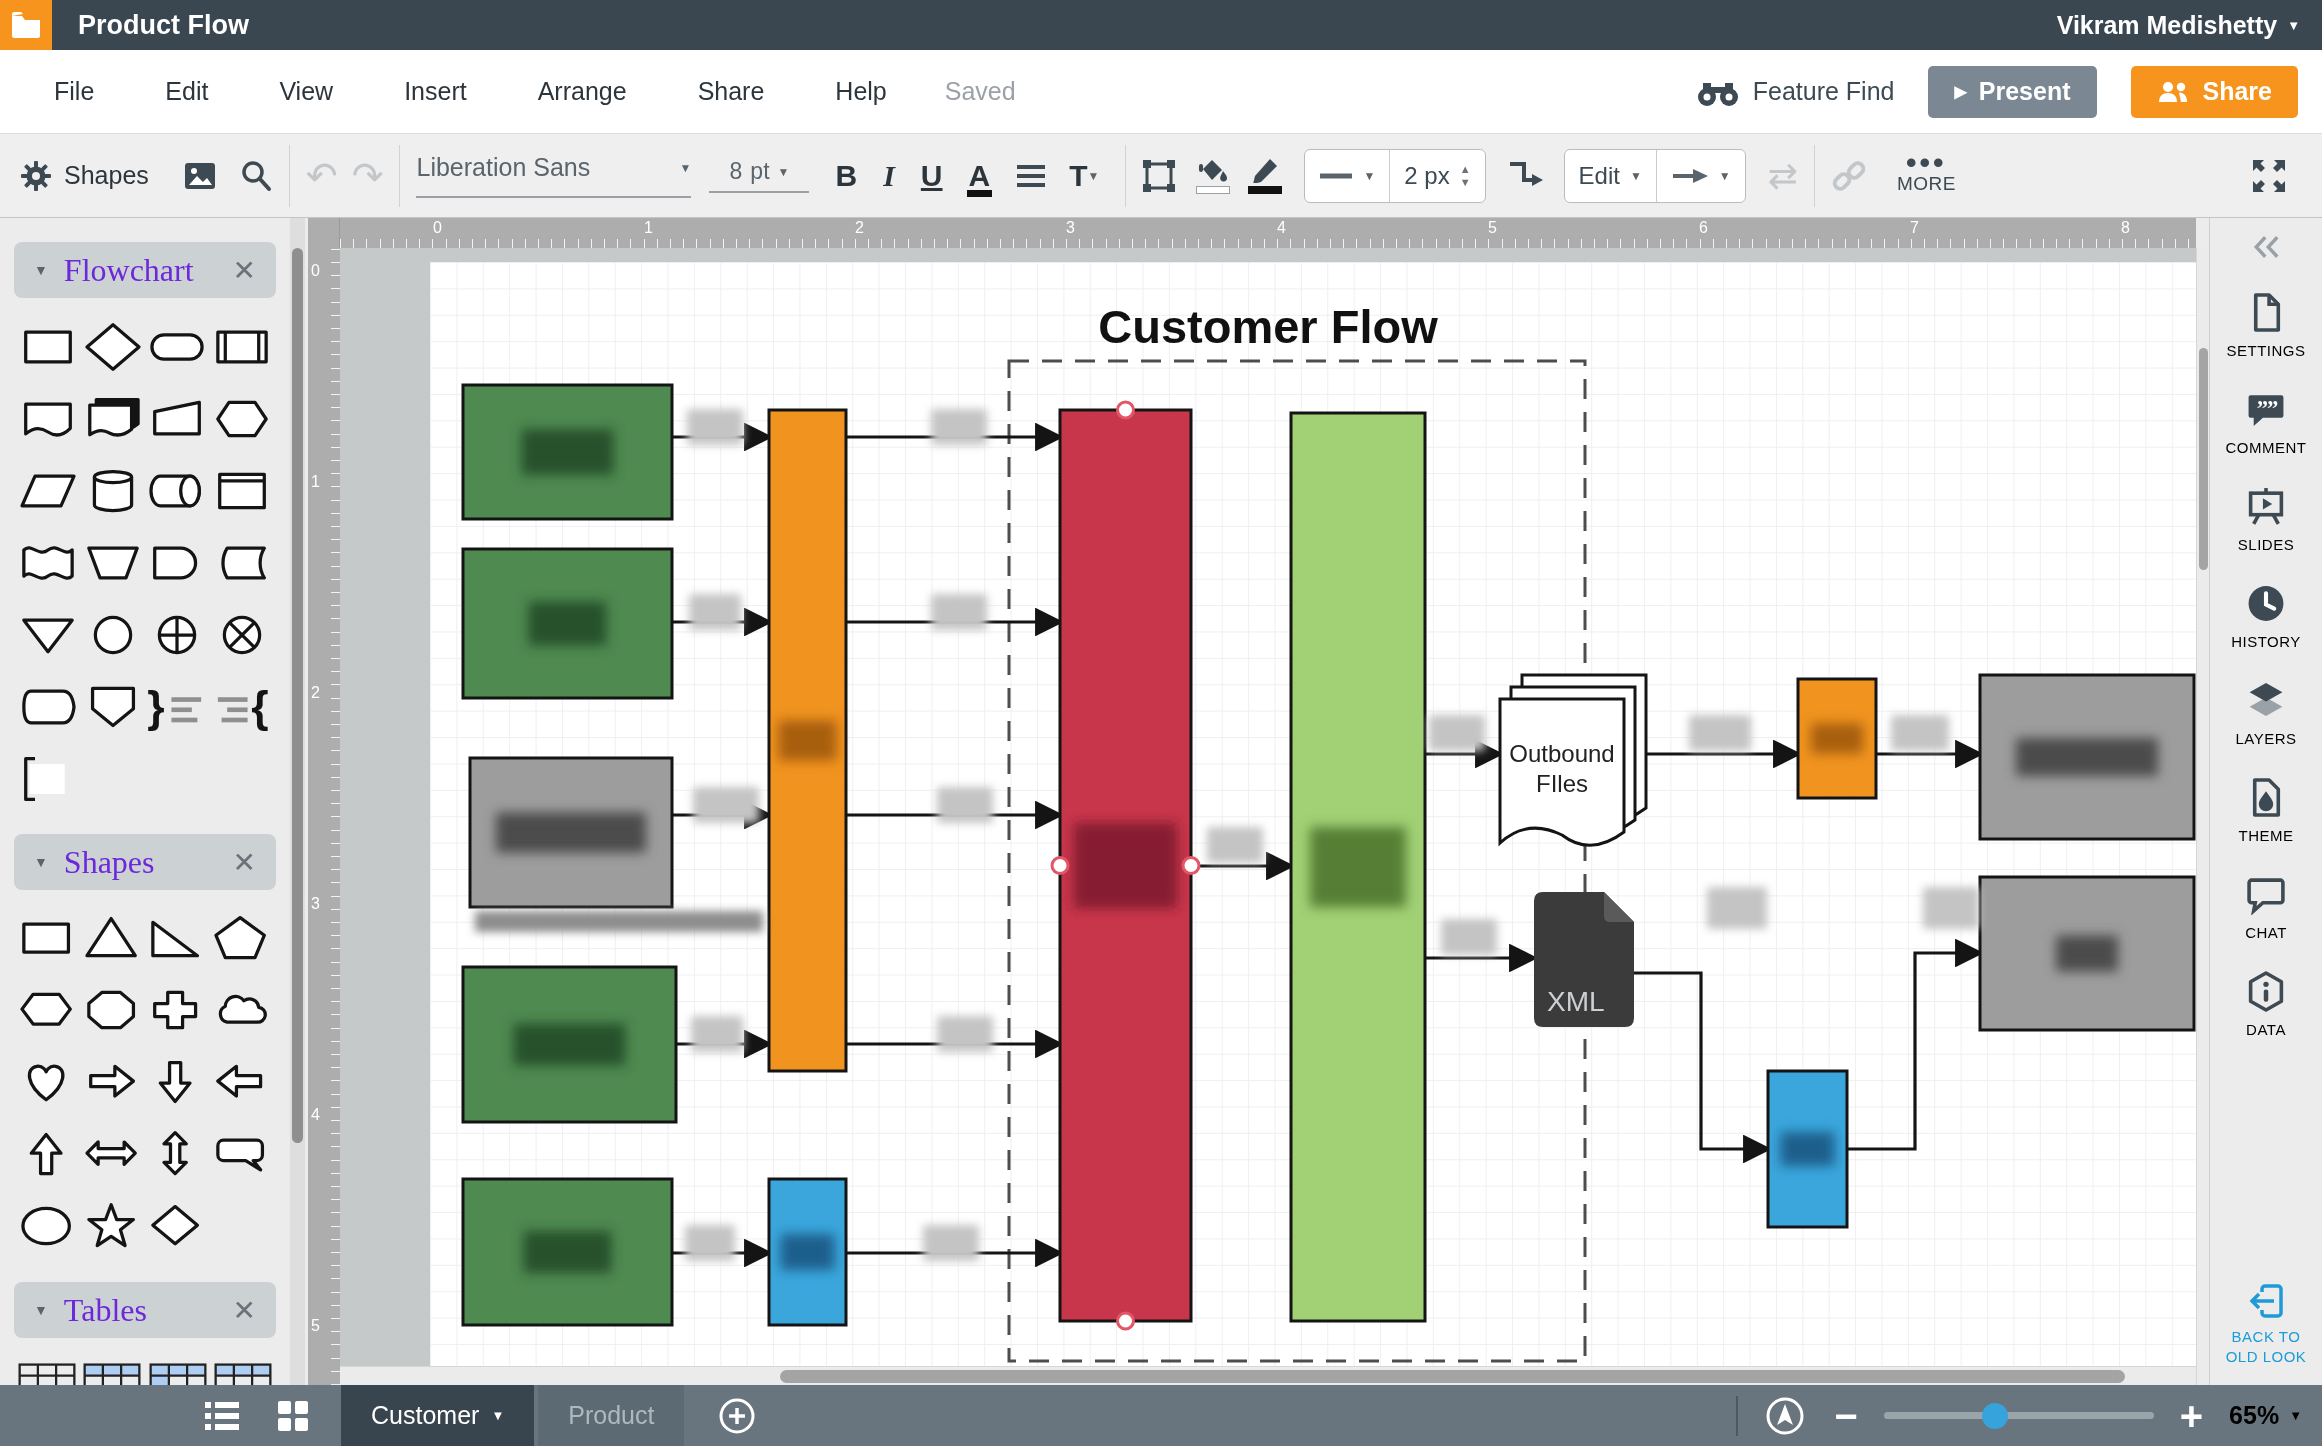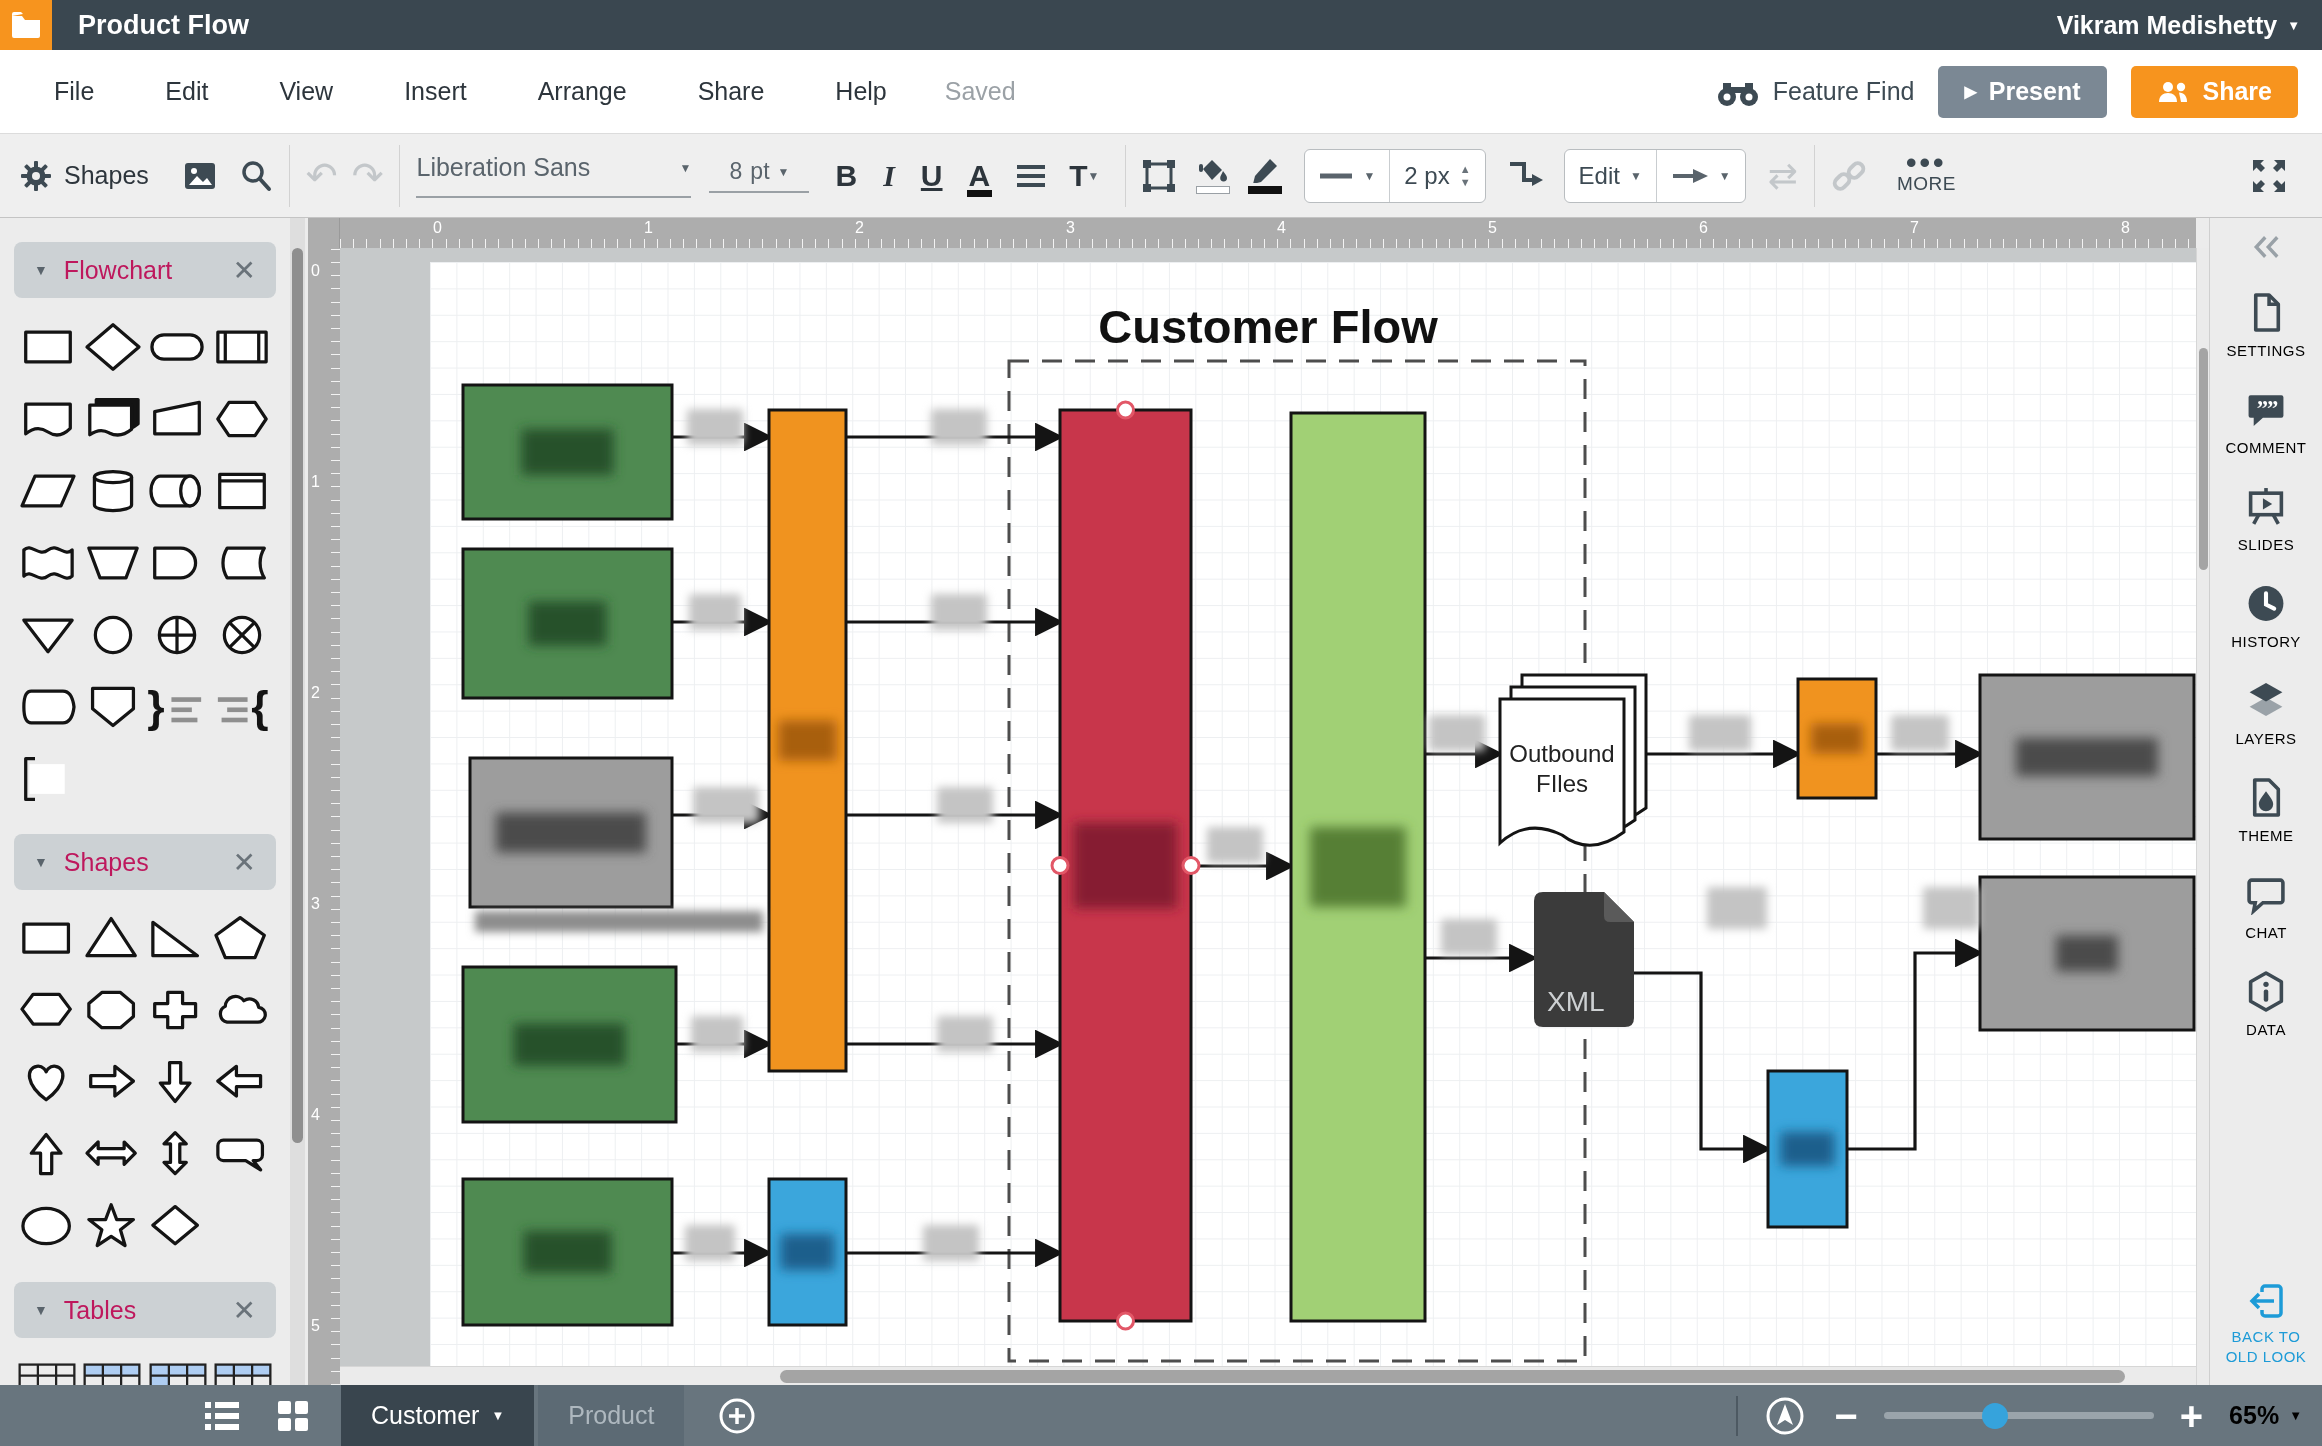--- a/index.html
+++ b/index.html
@@ -11,21 +11,21 @@
   .logo { width:52px; height:50px; background:#f7941e; display:flex; align-items:center; justify-content:center; }
   .doc-title { color:#fff; font-size:27px; font-weight:bold; margin-left:26px; }
   .user { margin-left:auto; margin-right:22px; color:#fff; font-size:25px; font-weight:bold; display:flex; align-items:center; gap:10px; cursor:pointer; }
   .user .caret { font-size:13px; }
 
   
   .menubar { position:absolute; left:0; top:50px; width:2322px; height:83px; background:#fff; display:flex; align-items:center; }
   .menu-items { display:flex; align-items:flex-start; margin-left:54px; gap:71px; }
   .menu-items span { font-size:25px; color:#2d353c; cursor:pointer; }
   .saved { font-size:25px; color:#9ba1a6; margin-left:58px; }
-  .menu-right { margin-left:auto; display:flex; align-items:center; margin-right:24px; gap:24px; }
+  .menu-right { margin-left:auto; display:flex; align-items:center; margin-right:24px; gap:34px; }
   .feature-find { display:flex; align-items:center; gap:14px; font-size:25px; color:#3d4a53; cursor:pointer; }
   .btn { height:52px; border-radius:5px; display:flex; align-items:center; justify-content:center; font-size:25px; font-weight:bold; color:#fff; cursor:pointer; gap:12px; padding:0 26px; }
   .btn-present { background:#7b8894; }
   .btn-present .play { font-size:16px; }
   .btn-share { background:#f7941e; }
 
   
   .toolbar { position:absolute; left:0; top:133px; width:2322px; height:85px; background:#efefef; border-top:1px solid #dcdcdc; border-bottom:1px solid #c4c4c4; display:flex; align-items:center; }
   .tb-sep { width:1px; height:62px; background:#d2d2d2; margin:0 16px; flex:none; }
   .tb-item { display:flex; align-items:center; justify-content:center; cursor:pointer; flex:none; color:#3d4a53; }
@@ -47,21 +47,21 @@
   .more-stack { display:flex; flex-direction:column; align-items:center; gap:4px; font-size:19px; color:#3d4a53; letter-spacing:.5px; }
   .more-dots { letter-spacing:3px; font-size:30px; font-weight:bold; line-height:12px; }
 
   
   .main { position:absolute; left:0; top:218px; width:2322px; height:1167px; }
   .left-panel { position:absolute; left:0; top:0; width:290px; height:1167px; background:#ececec; overflow:hidden; }
   .panel-scrollbar { position:absolute; left:290px; top:0; width:15px; height:1167px; background:#dedede; }
   .panel-scrollbar .thumb { position:absolute; left:2px; width:11px; border-radius:6px; background:#8f8f8f; }
   .section-pill { margin:24px 14px 0 14px; height:56px; background:#ccd1d4; border-radius:8px; display:flex; align-items:center; padding:0 20px; cursor:pointer; }
   .section-pill .caret { font-size:14px; color:#5a646c; }
-  .section-pill .lbl { font-size:25px; color:#be185d; margin-left:16px; }
+  .section-pill .lbl { font-size:32px; color:#6d28d9; margin-left:16px;font-family:Liberation Serif, serif; }
   .section-pill .x { margin-left:auto; font-size:28px; color:#6a737a; cursor:pointer; }
   .shape-grid { display:grid; grid-template-columns:repeat(4,1fr); margin:18px 16px 8px 16px; row-gap:10px; }
   .shape-cell { height:62px; display:flex; align-items:center; justify-content:center; cursor:pointer; }
   .shape-cell svg { width:60px; height:52px; }
   .table-grid { display:grid; grid-template-columns:repeat(4,1fr); margin:20px 14px; }
   .table-cell { display:flex; align-items:center; justify-content:center; cursor:pointer; }
   .table-cell svg { width:62px; height:46px; }
 
   
   .ruler-corner { position:absolute; left:308px; top:0; width:32px; height:30px; background:#adadad; border-right:1px solid #9a9a9a; }

